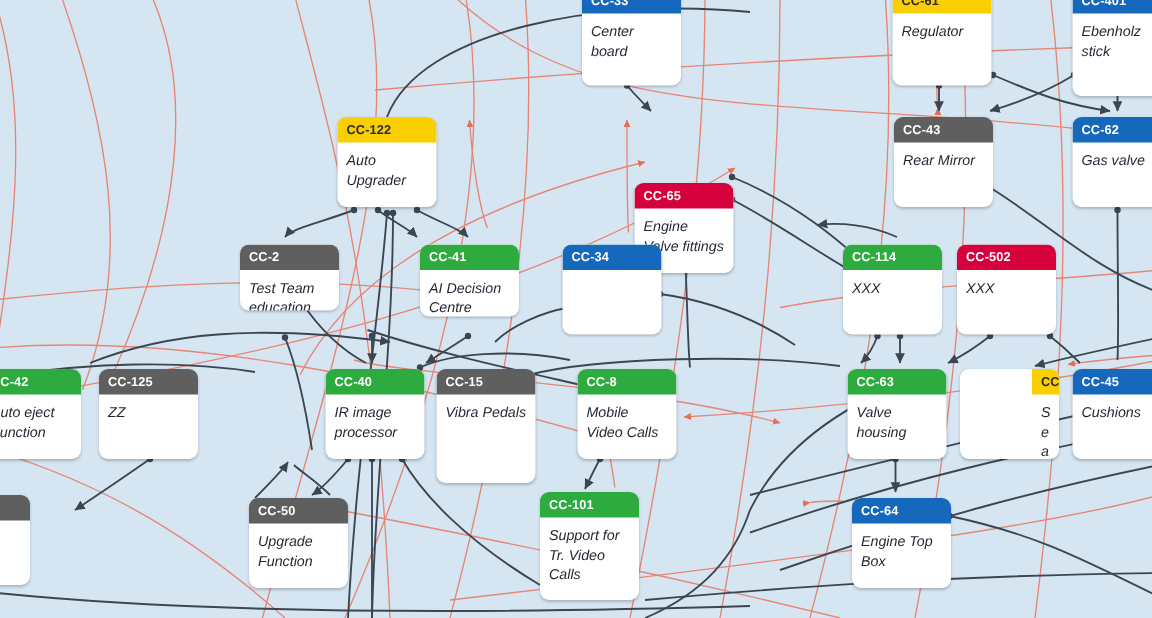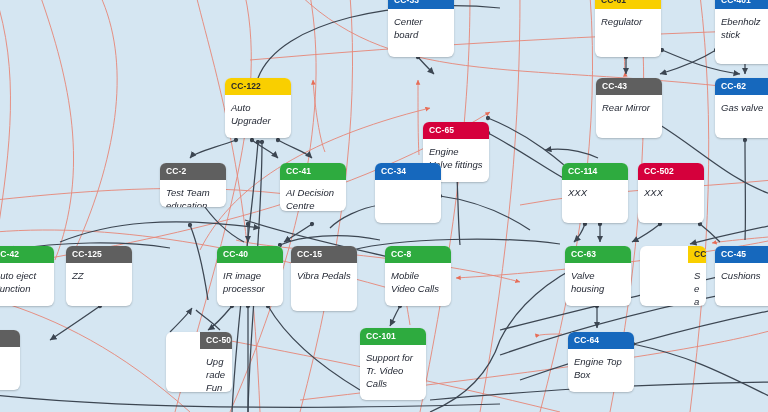--- a/index.html
+++ b/index.html
@@ -216,21 +216,21 @@
         <div class="body">Auto eject Function</div>
       </div>
       <div class="card c-gray" style="left: 66px; top: 246px; height: 60px;">
         <div class="hdr">CC-125</div>
         <div class="body">ZZ</div>
       </div>
       <div class="card c-green" style="left: 217px; top: 246px; height: 60px;">
         <div class="hdr">CC-40</div>
         <div class="body">IR image processor</div>
       </div>
-      <div class="card c-gray" style="left: 291px; top: 246px; height: 65px;">
+      <div class="card c-gray" style="left: 291px; top: 246px; height: 76px;">
         <div class="hdr">CC-15</div>
         <div class="body">Vibra Pedals</div>
       </div>
       <div class="card c-green" style="left: 385px; top: 246px; height: 60px;">
         <div class="hdr">CC-8</div>
         <div class="body">Mobile Video Calls</div>
       </div>
       <div class="card c-green" style="left: 565px; top: 246px; height: 60px;">
         <div class="hdr">CC-63</div>
         <div class="body">Valve housing</div>
@@ -240,21 +240,21 @@
         <div class="body">Seat fan cooling syst</div>
       </div>
       <div class="card c-blue" style="left: 715px; top: 246px; height: 60px;">
         <div class="hdr">CC-45</div>
         <div class="body">Cushions</div>
       </div>
       <div class="card c-gray" style="left: -46px; top: 330px; height: 60px;">
         <div class="hdr"></div>
         <div class="body"></div>
       </div>
-      <div class="card c-gray" style="left: 166px; top: 332px; height: 60px; padding-left: 34px;">
+      <div class="card c-gray" style="left: 166px; top: 332px; height: 60px;">
         <div class="hdr">CC-50</div>
         <div class="body">Upgrade Function</div>
       </div>
       <div class="card c-green" style="left: 360px; top: 328px; height: 72px;">
         <div class="hdr">CC-101</div>
         <div class="body">Support for Tr. Video Calls</div>
       </div>
       <div class="card c-blue" style="left: 568px; top: 332px; height: 60px;">
         <div class="hdr">CC-64</div>
         <div class="body">Engine Top Box</div>

